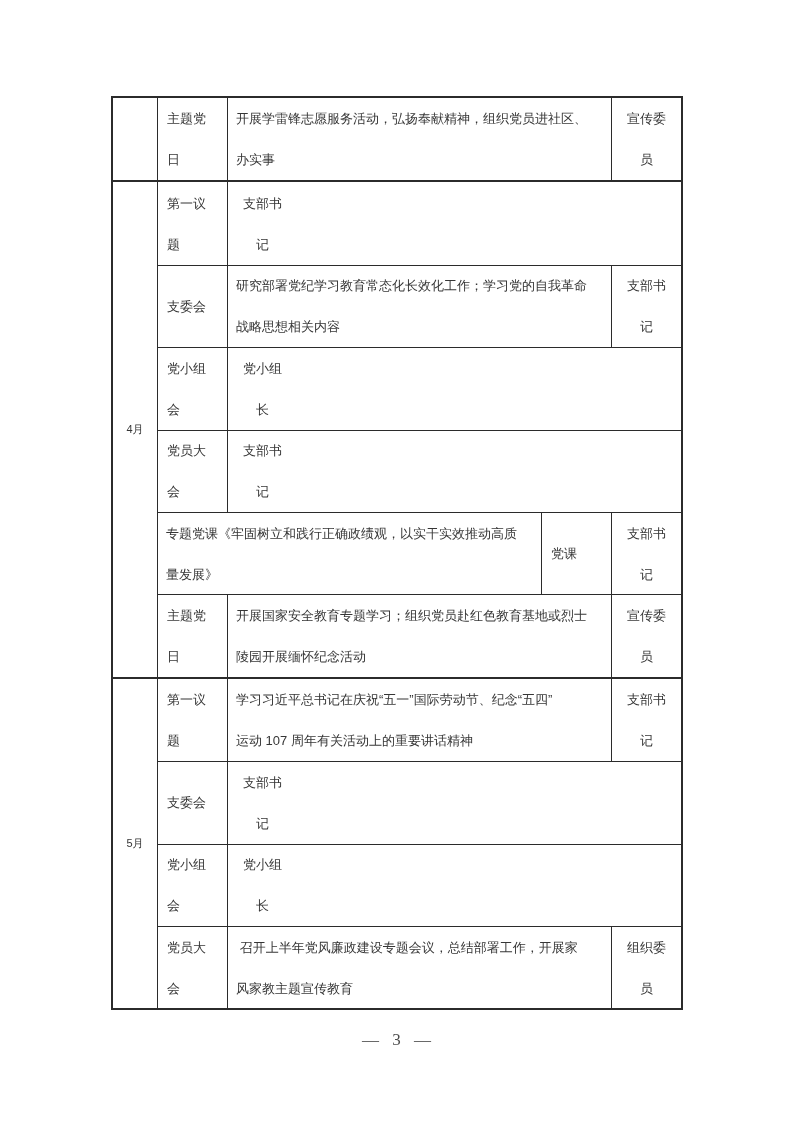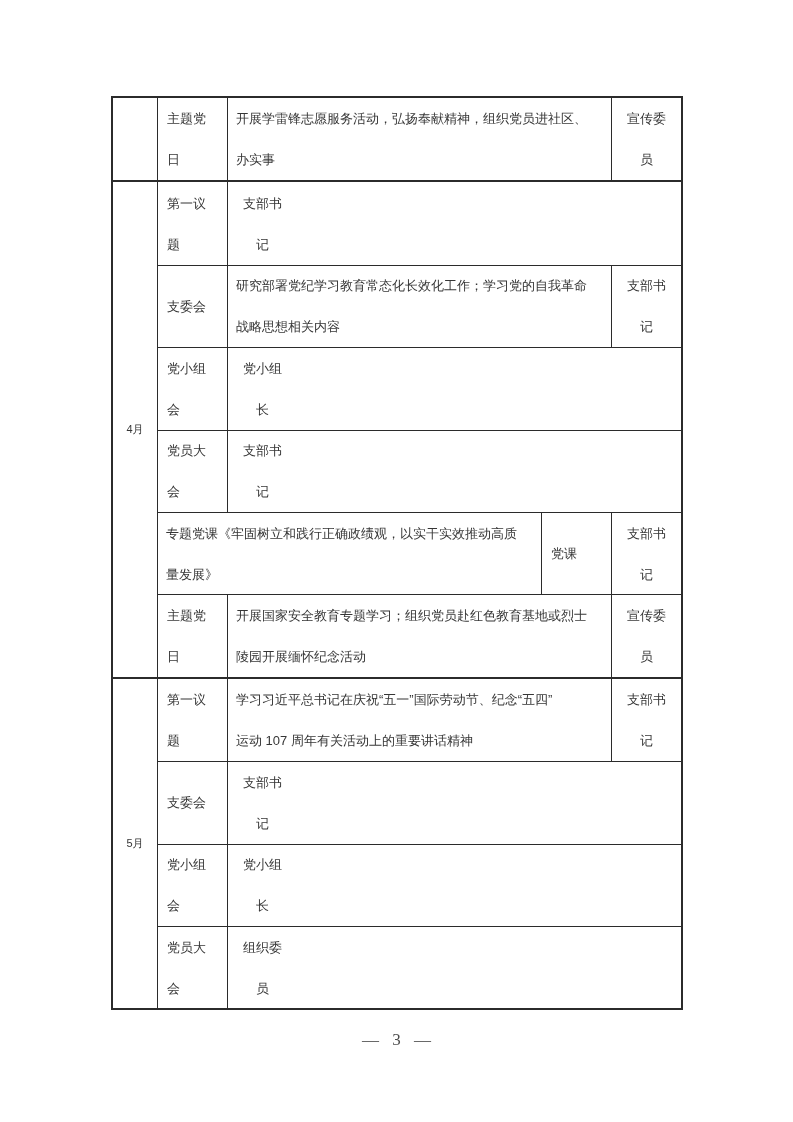--- a/index.html
+++ b/index.html
@@ -175,20 +175,22 @@
       </div>
       <div class="row">
         <div class="cell type">党小组
 会</div>
         <div class="cell person">党小组
 长</div>
       </div>
       <div class="row">
         <div class="cell type">党员大
 会</div>
+        <div class="cell content"> 召开上半年党风廉政建设专题会议，总结部署工作，开展家
+风家教主题宣传教育</div>
         <div class="cell person">组织委
 员</div>
       </div>
     </div>
   </div>
 
 </div>
 
 <div class="page-footer">— 3 —</div>
 

